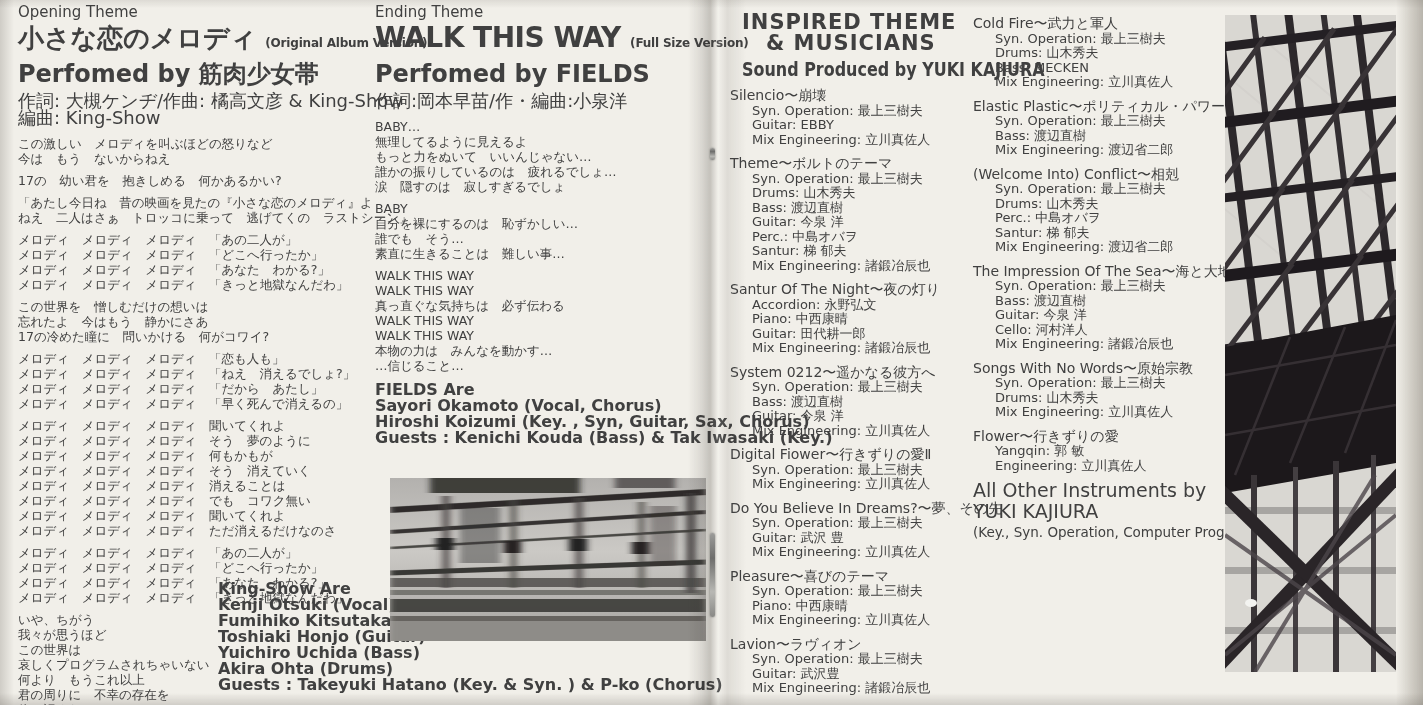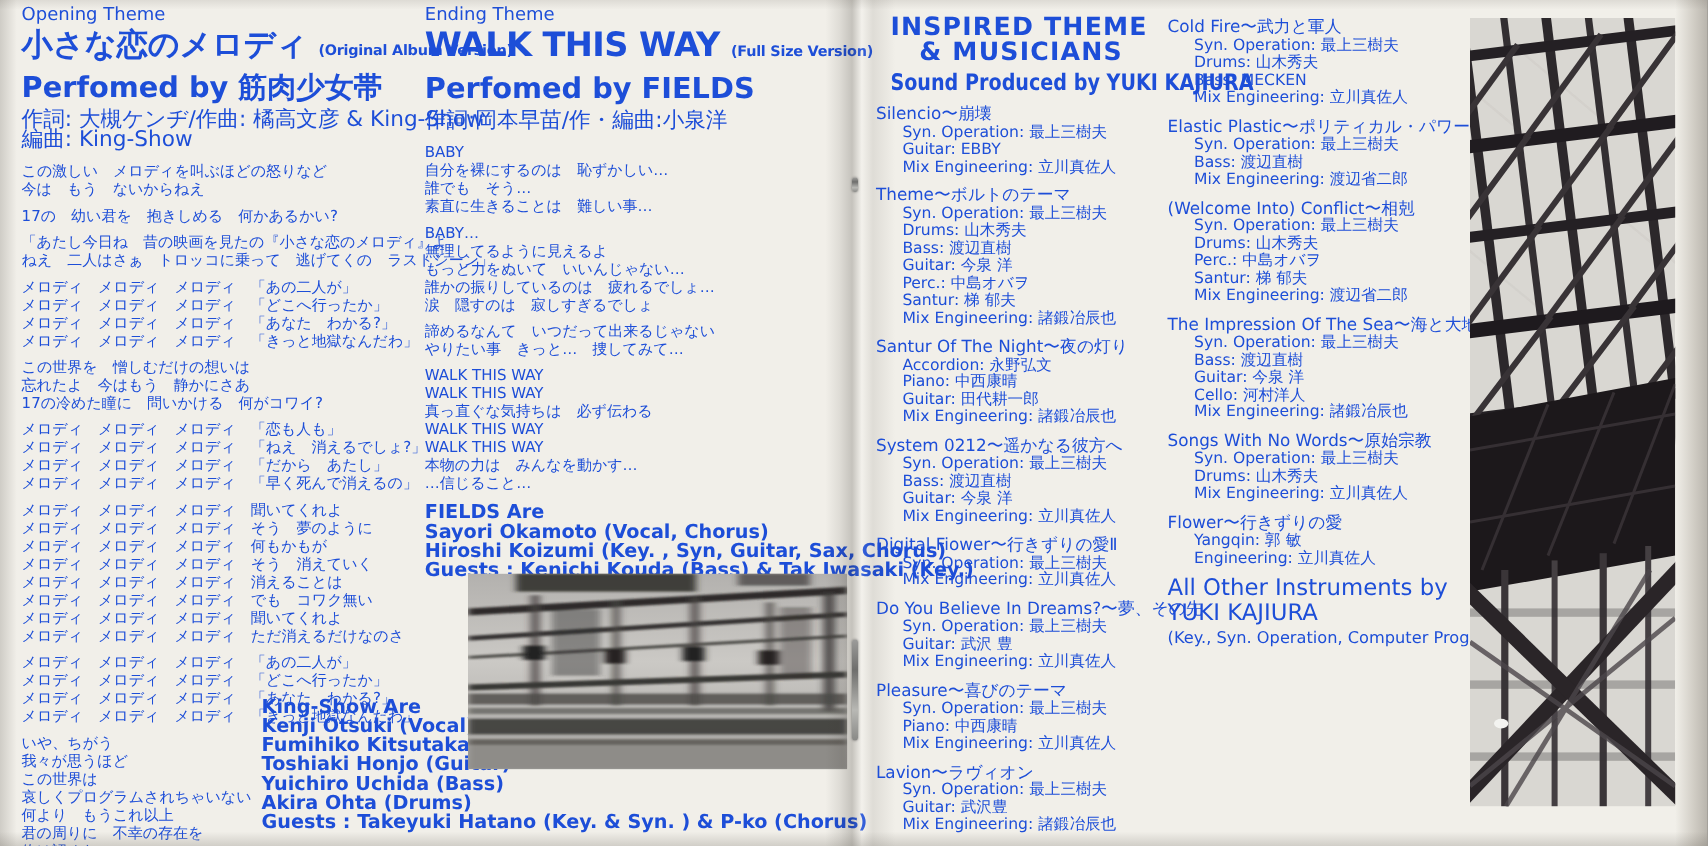--- a/index.html
+++ b/index.html
@@ -1,24 +1,24 @@
 <!DOCTYPE html>
 <html><head>
 <meta charset="utf-8">
 <style>
   html,body{margin:0;padding:0;background:#6e6c68;}
   .booklet{
     position:relative;width:1423px;height:705px;overflow:hidden;
-    background:#f1efe9;color:#1d4ed8;
+    background:#f1efe9;color:#404040;
     font-family:"DejaVu Sans",sans-serif;
   }
   
   .col{position:absolute;}
   .col-opening{left:18px;top:4px;width:352px;}
-  .col-ending{left:354px;top:4px;width:332px;}
+  .col-ending{left:375px;top:4px;width:332px;}
   .section-label{font-size:15px;line-height:17px;}
   .jp-title{margin:2px 0 0;font-size:26px;font-weight:bold;line-height:30px;white-space:pre;}
   .col-ending .jp-title{font-size:28px;letter-spacing:-0.5px;}
   .title-note{font-size:12px;font-weight:bold;letter-spacing:-0.2px;}
   .performer{margin:2px 0 0;font-size:24px;font-weight:bold;line-height:28px;white-space:pre;}
   .credits{margin-top:4px;font-size:18px;line-height:17px;white-space:pre;}
   .stanzas{margin-top:10px;}
   .stanza{font-size:12.5px;line-height:15px;white-space:pre;margin-bottom:7px;}
   .band-block{font-size:16px;line-height:16px;white-space:pre;font-weight:bold;}
   .fields-block{margin-top:9px;}
@@ -110,31 +110,29 @@
 俺は認めない。</div>
         </div>
     </section>
 
     <section class="col col-ending">
       <div class="section-label">Ending Theme</div>
       <h1 class="jp-title"><span>WALK THIS WAY</span> <span class="title-note">(Full Size Version)</span></h1>
       <h2 class="performer">Perfomed by FIELDS</h2>
       <div class="credits">作詞:岡本早苗/作・編曲:小泉洋</div>
       <div class="stanzas">
-          <div class="stanza">BABY
-自分を裸にするのは　恥ずかしい…
-誰でも　そう…
-素直に生きることは　難しい事…</div>
           <div class="stanza">BABY…
 無理してるように見えるよ
 もっと力をぬいて　いいんじゃない…
 誰かの振りしているのは　疲れるでしょ…
 涙　隠すのは　寂しすぎるでしょ</div>
-          <div class="stanza">諦めるなんて　いつだって出来るじゃない
-やりたい事　きっと…　捜してみて…</div>
+          <div class="stanza">BABY
+自分を裸にするのは　恥ずかしい…
+誰でも　そう…
+素直に生きることは　難しい事…</div>
           <div class="stanza">WALK THIS WAY
 WALK THIS WAY
 真っ直ぐな気持ちは　必ず伝わる
 WALK THIS WAY
 WALK THIS WAY
 本物の力は　みんなを動かす…
 …信じること…</div>
         </div>
       <div class="band-block fields-block">FIELDS Are
 Sayori Okamoto (Vocal, Chorus)

